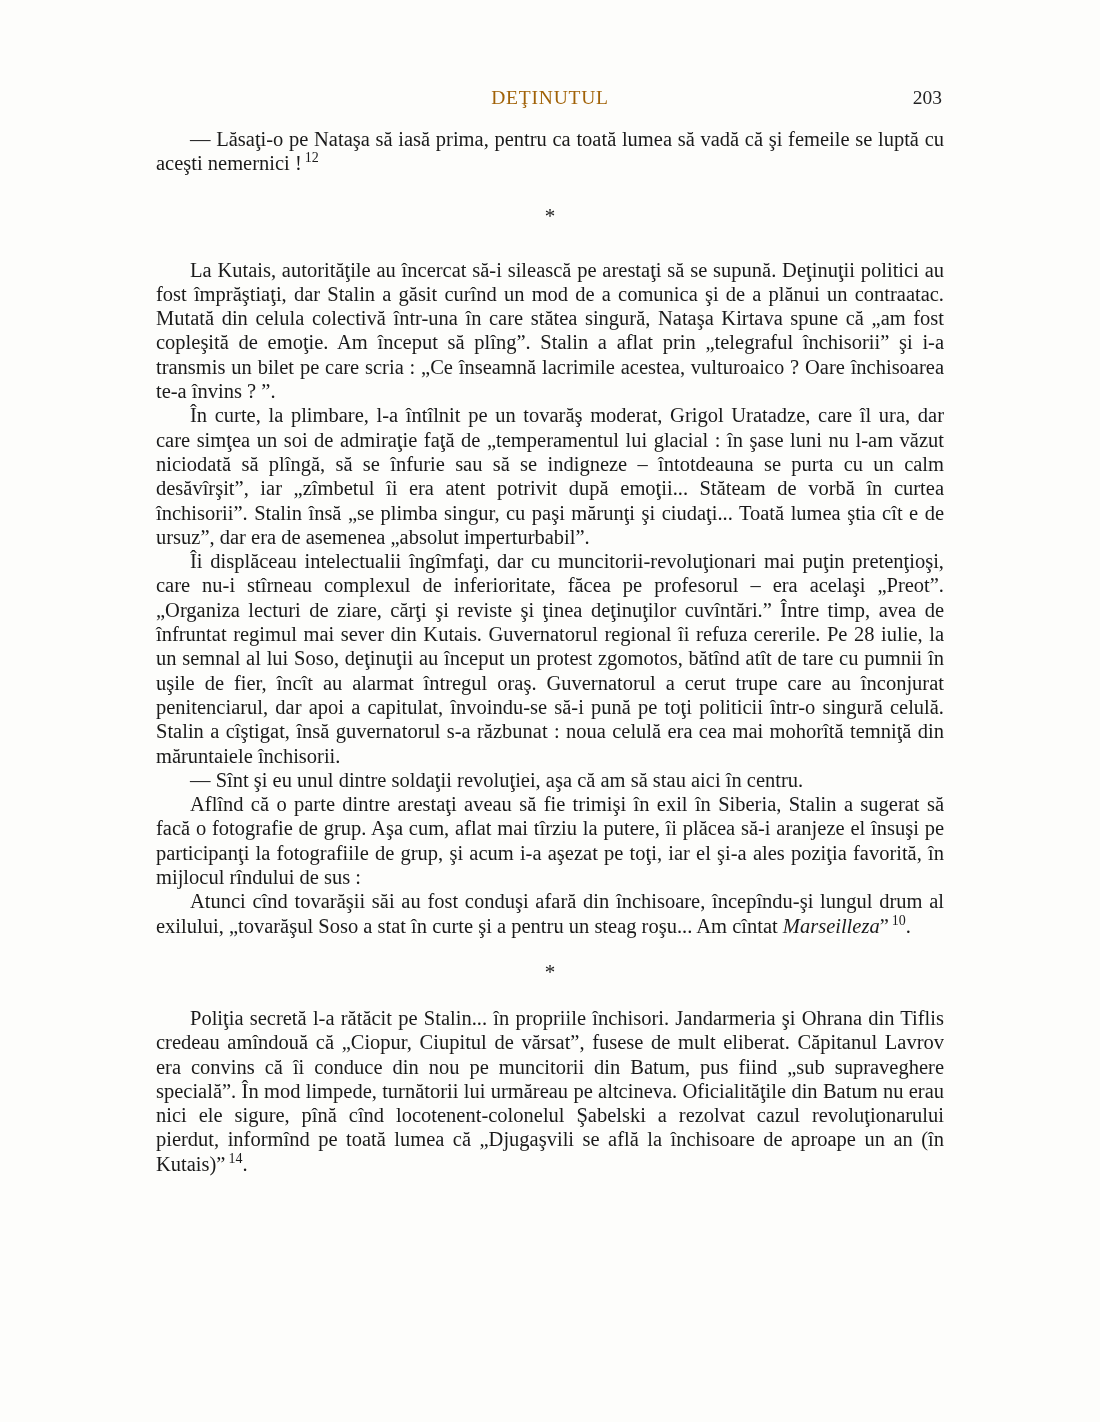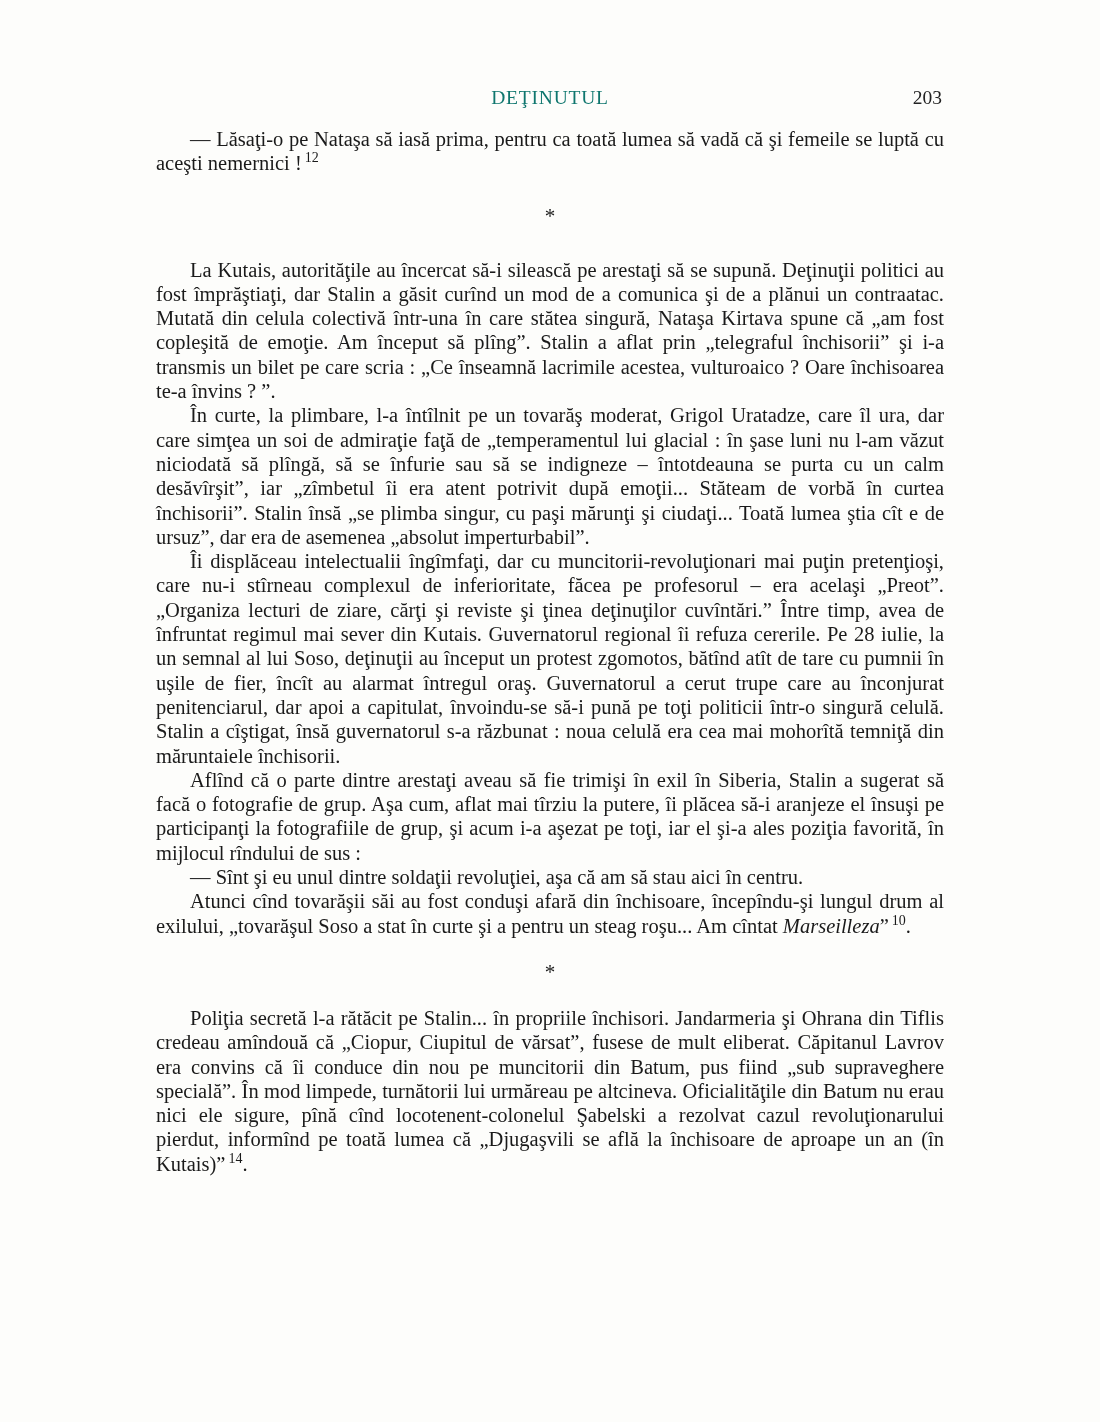--- a/index.html
+++ b/index.html
@@ -23,21 +23,21 @@
     width: 788px;
     height: 24px;
     font-size: 19.5px;
   }
   .header-title {
     position: absolute;
     left: 0;
     right: 0;
     text-align: center;
     letter-spacing: 0.8px;
-    color: #0f766e;
+    color: #a16207;
   }
   .page-number {
     position: absolute;
     right: 2px;
     top: 0;
     color: #222;
   }
   .content {
     position: absolute;
     top: 127px;
@@ -110,23 +110,23 @@
     <div class="separator">
         <span>*</span>
       </div>
 
     <p class="body-p"><span>La Kutais, autorităţile au încercat să-i silească pe arestaţi să se supună. Deţinuţii politici au fost împrăştiaţi, dar Stalin a găsit curînd un mod de a comunica şi de a plănui un contraatac. Mutată din celula colectivă într-una în care stătea singură, Nataşa Kirtava spune că „am fost copleşită de emoţie. Am început să plîng”. Stalin a aflat prin „telegraful închisorii” şi i-a transmis un bilet pe care scria : „Ce înseamnă lacrimile acestea, vulturoaico ? Oare închisoarea te-a învins ? ”.</span></p>
 
     <p class="body-p"><span>În curte, la plimbare, l-a întîlnit pe un tovarăş moderat, Grigol Uratadze, care îl ura, dar care simţea un soi de admiraţie faţă de „temperamentul lui glacial : în şase luni nu l-am văzut niciodată să plîngă, să se înfurie sau să se indigneze – întotdeauna se purta cu un calm desăvîrşit”, iar „zîmbetul îi era atent potrivit după emoţii... Stăteam de vorbă în curtea închisorii”. Stalin însă „se plimba singur, cu paşi mărunţi şi ciudaţi... Toată lumea ştia cît e de ursuz”, dar era de asemenea „absolut imperturbabil”.</span></p>
 
     <p class="body-p"><span>Îi displăceau intelectualii îngîmfaţi, dar cu muncitorii-revoluţionari mai puţin pretenţioşi, care nu-i stîrneau complexul de inferioritate, făcea pe profesorul – era acelaşi „Preot”. „Organiza lecturi de ziare, cărţi şi reviste şi ţinea deţinuţilor cuvîntări.” Între timp, avea de înfruntat regimul mai sever din Kutais. Guvernatorul regional îi refuza cererile. Pe 28 iulie, la un semnal al lui Soso, deţinuţii au început un protest zgomotos, bătînd atît de tare cu pumnii în uşile de fier, încît au alarmat întregul oraş. Guvernatorul a cerut trupe care au înconjurat penitenciarul, dar apoi a capitulat, învoindu-se să-i pună pe toţi politicii într-o singură celulă. Stalin a cîştigat, însă guvernatorul s-a răzbunat : noua celulă era cea mai mohorîtă temniţă din măruntaiele închisorii.</span></p>
 
+    <p class="body-p"><span>— Sînt şi eu unul dintre soldaţii revoluţiei, aşa că am să stau aici în centru.</span></p>
+
     <p class="body-p"><span>Aflînd că o parte dintre arestaţi aveau să fie trimişi în exil în Siberia, Stalin a sugerat să facă o fotografie de grup. Aşa cum, aflat mai tîrziu la putere, îi plăcea să-i aranjeze el însuşi pe participanţi la fotografiile de grup, şi acum i-a aşezat pe toţi, iar el şi-a ales poziţia favorită, în mijlocul rîndului de sus :</span></p>
-
-    <p class="body-p"><span>— Sînt şi eu unul dintre soldaţii revoluţiei, aşa că am să stau aici în centru.</span></p>
 
 
     <p class="body-p"><span>Atunci cînd tovarăşii săi au fost conduşi afară din închisoare, începîndu-şi lungul drum al exilului, „tovarăşul Soso a stat în curte şi a pentru un steag roşu... Am cîntat </span><em class="book-title">Marseilleza</em><span>”</span><sup class="fn-ref">10</sup><span>.</span></p>
 
     <div class="separator second">
         <span>*</span>
       </div>
 
     <p class="body-p"><span>Poliţia secretă l-a rătăcit pe Stalin... în propriile închisori. Jandarmeria şi Ohrana din Tiflis credeau amîndouă că „Ciopur, Ciupitul de vărsat”, fusese de mult eliberat. Căpitanul Lavrov era convins că îi conduce din nou pe muncitorii din Batum, pus fiind „sub supraveghere specială”. În mod limpede, turnătorii lui urmăreau pe altcineva. Oficialităţile din Batum nu erau nici ele sigure, pînă cînd locotenent-colonelul Şabelski a rezolvat cazul revoluţionarului pierdut, informînd pe toată lumea că „Djugaşvili se află la închisoare de aproape un an (în Kutais)”</span><sup class="fn-ref">14</sup><span>.</span></p>
 

